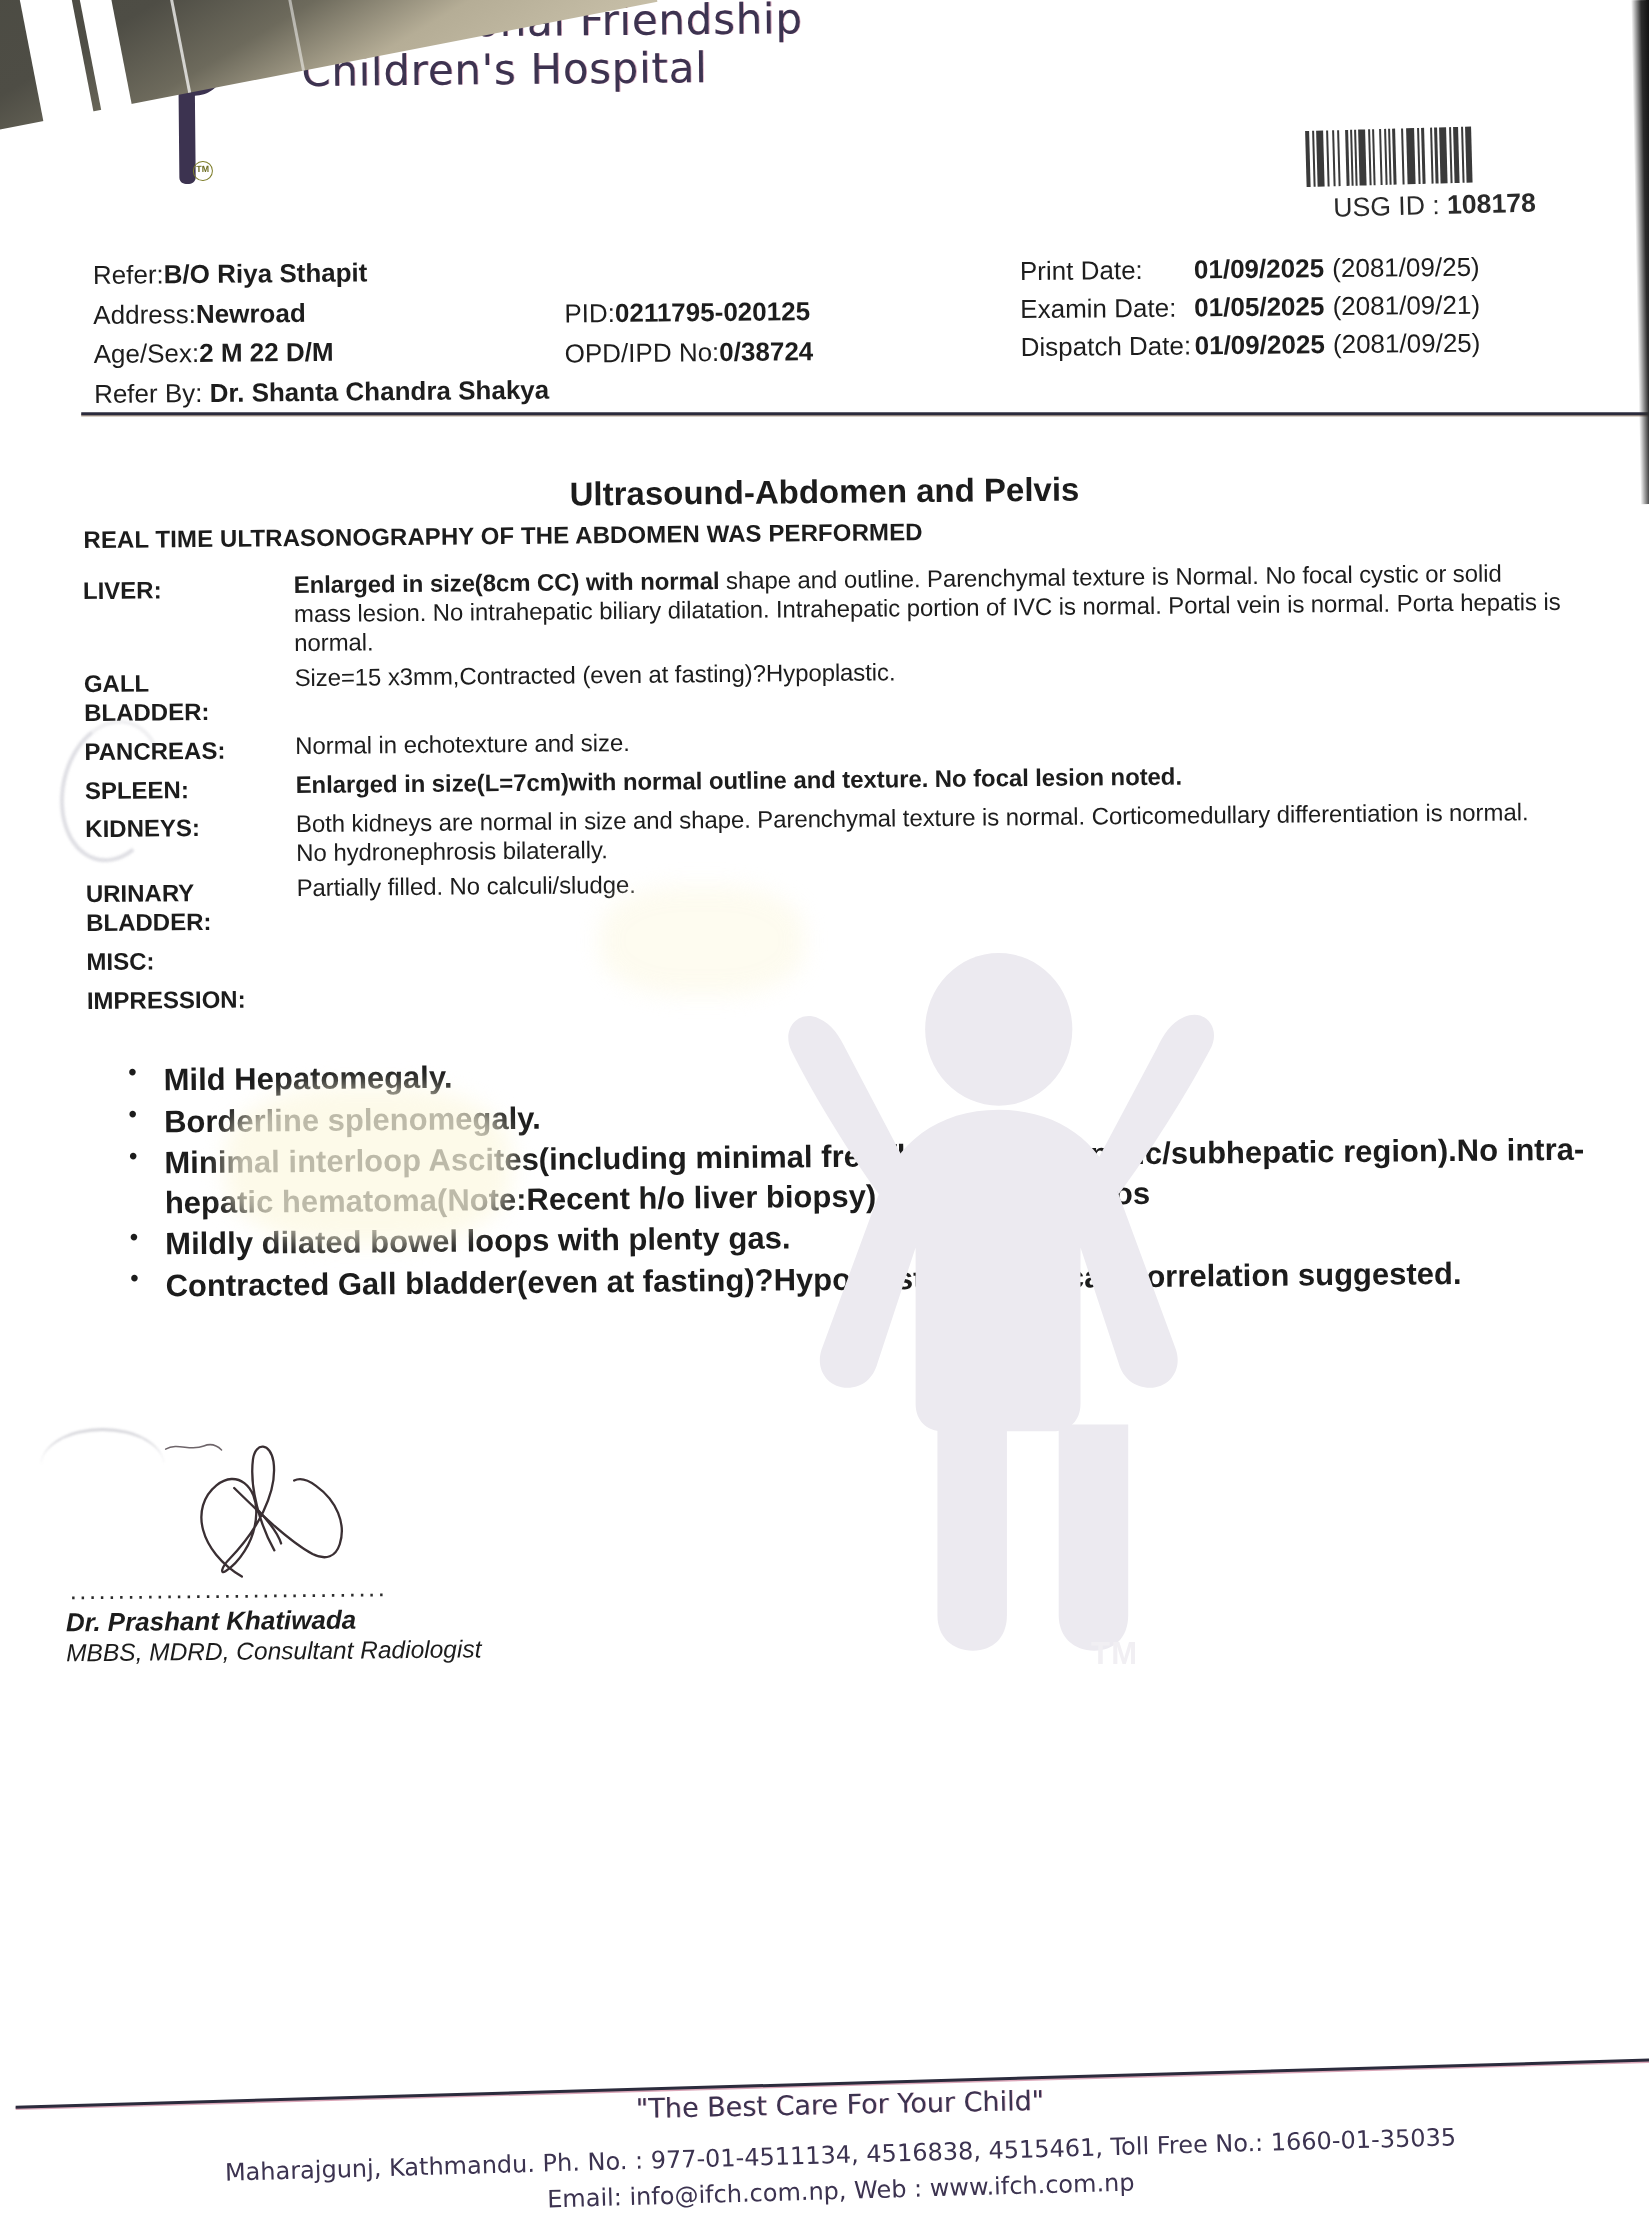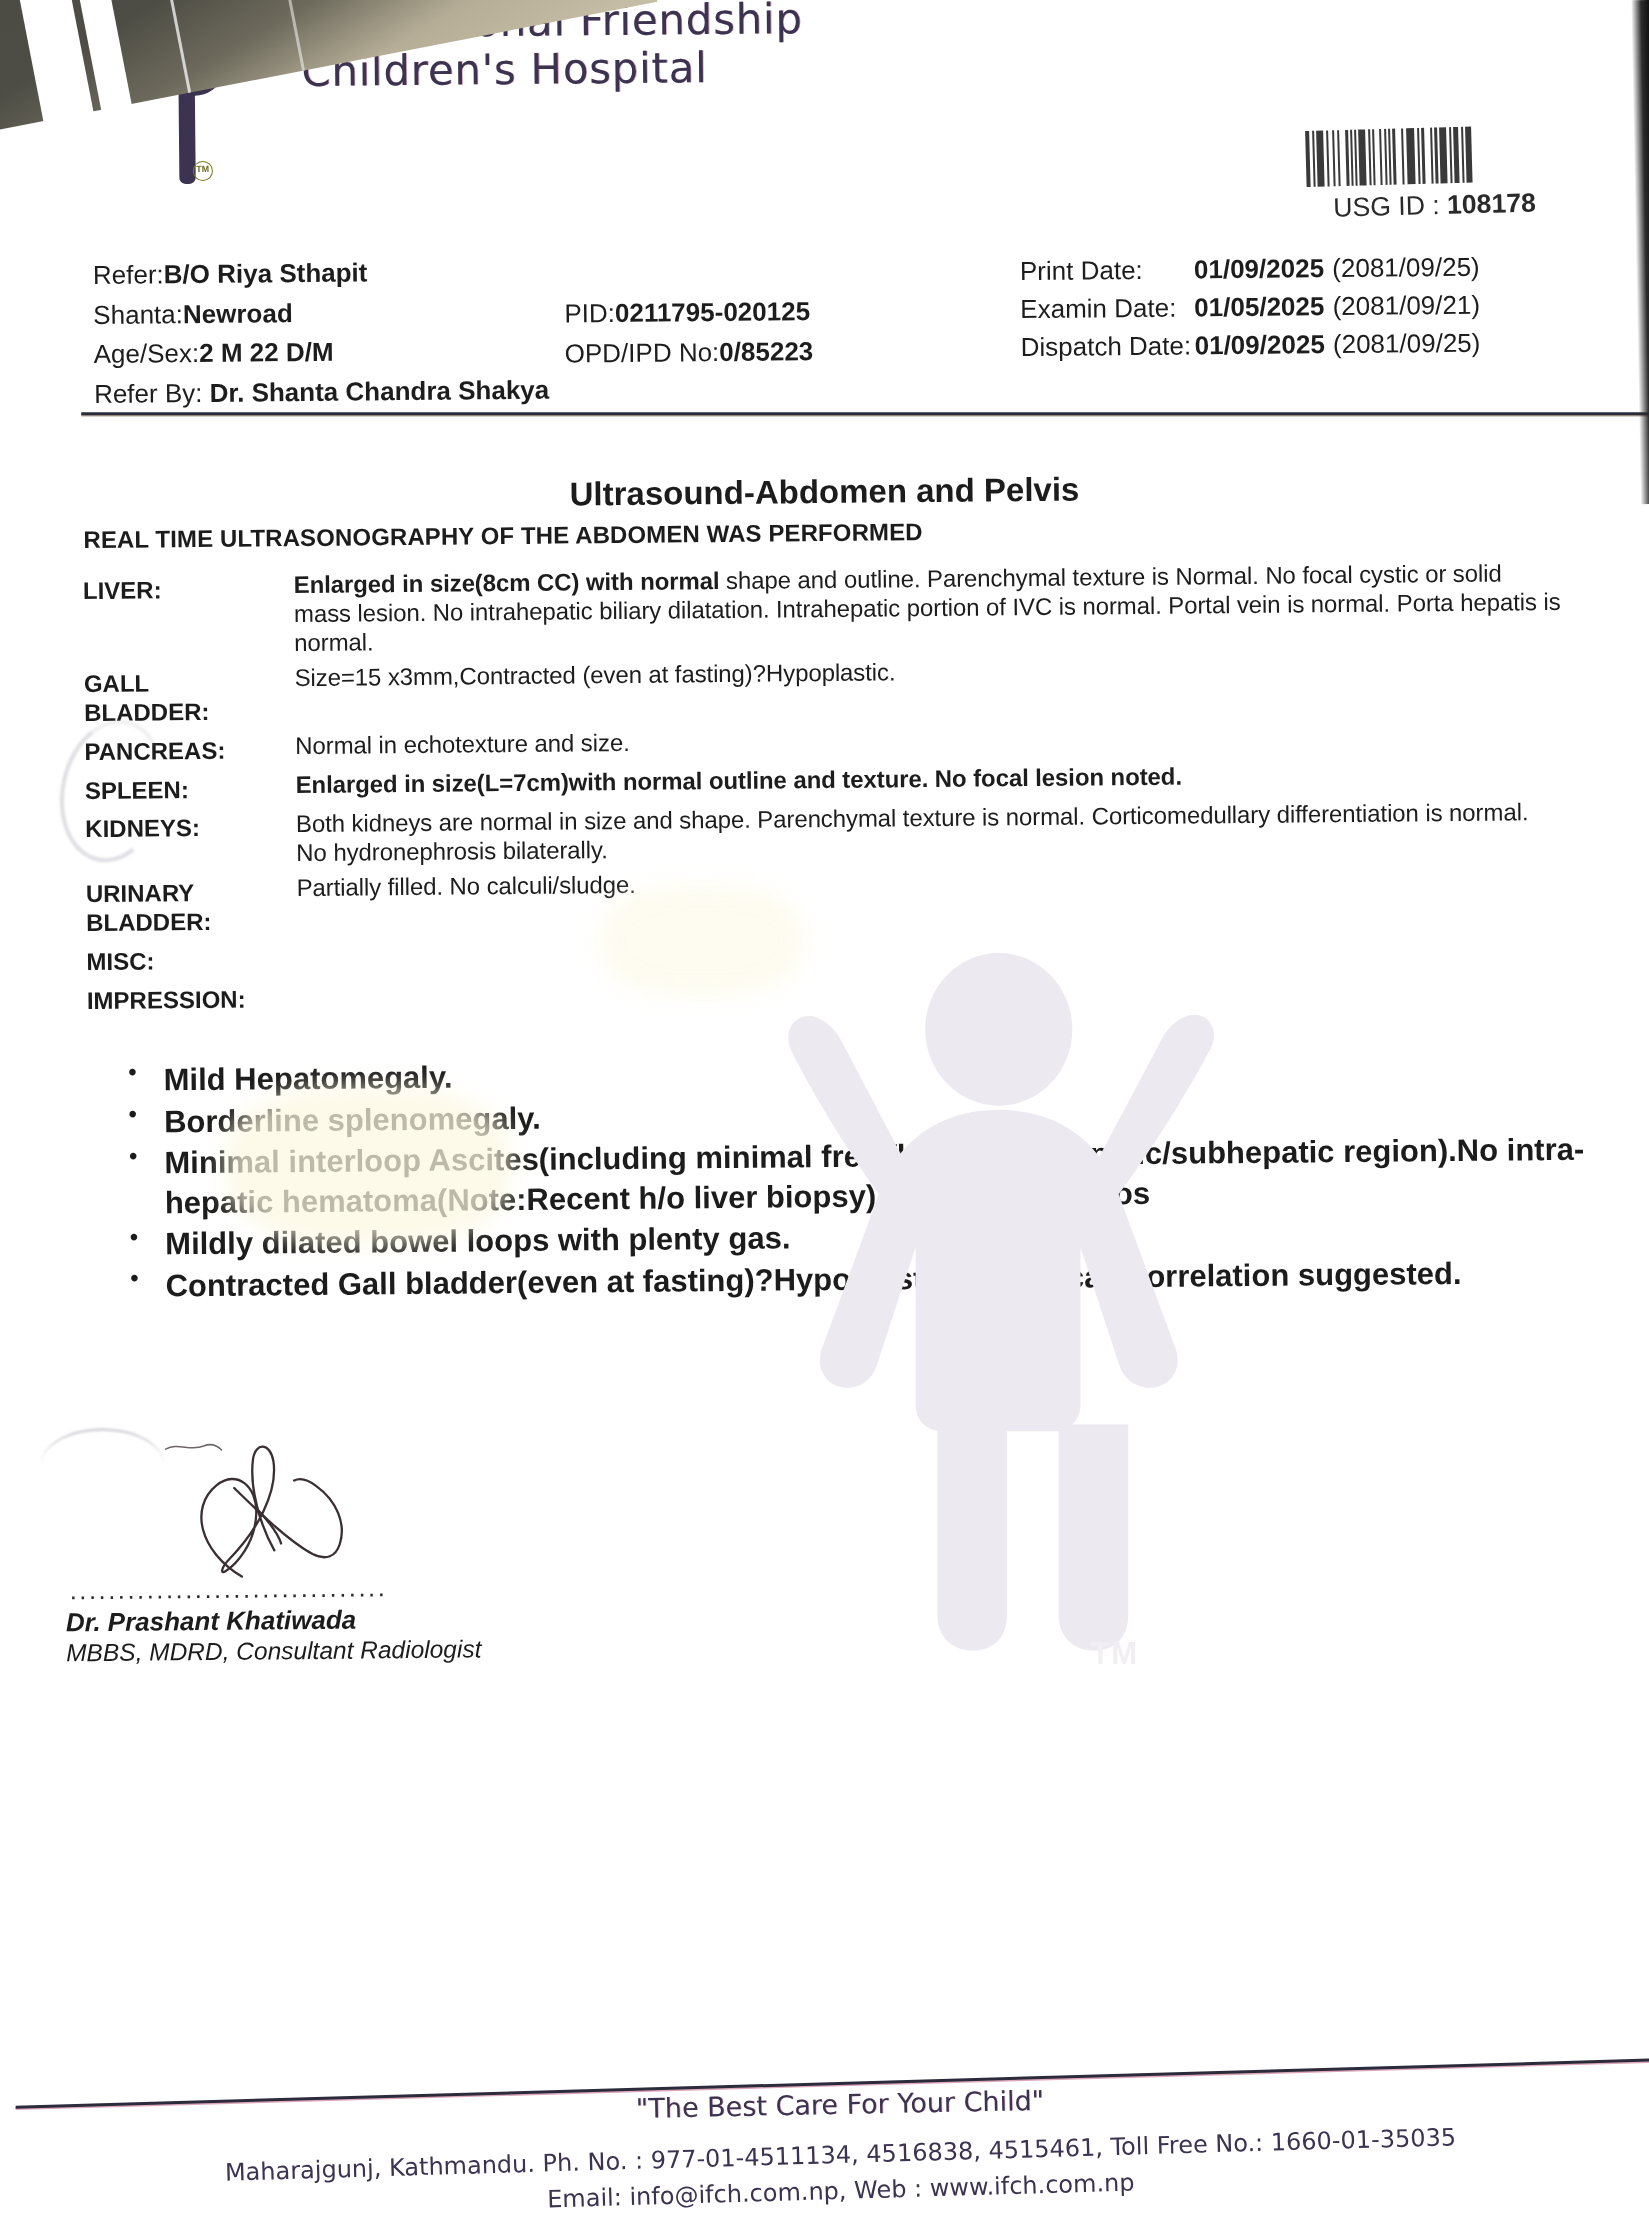--- a/index.html
+++ b/index.html
@@ -526,36 +526,36 @@
       </div>
     <div id="usg-id">
       <span>USG ID : </span><b>108178</b>
     </div>
 
     <div class="pt-col-a">
       <div class="pt-line">
         <span class="lbl">Refer:</span><span class="val">B/O Riya Sthapit</span>
       </div>
       <div class="pt-line">
-        <span class="lbl">Shanta:</span><span class="val">Newroad</span>
+        <span class="lbl">Address:</span><span class="val">Newroad</span>
       </div>
       <div class="pt-line">
         <span class="lbl">Age/Sex:</span><span class="val">2 M 22 D/M</span>
       </div>
       <div class="pt-line">
         <span class="lbl">Refer By: </span><span class="val">Dr. Shanta Chandra Shakya</span>
       </div>
     </div>
 
     <div class="pt-col-b">
       <div class="pt-line">
         <span class="lbl">PID:</span><span class="val">0211795-020125</span>
       </div>
       <div class="pt-line">
-        <span class="lbl">OPD/IPD No:</span><span class="val">0/85223</span>
+        <span class="lbl">OPD/IPD No:</span><span class="val">0/38724</span>
       </div>
     </div>
 
     <div id="dates">
         <div class="drow">
           <span class="dlabel">Print Date:</span>
           <span class="dval">01/09/2025</span>
           <span class="dnep">(2081/09/25)</span>
         </div>
         <div class="drow">

